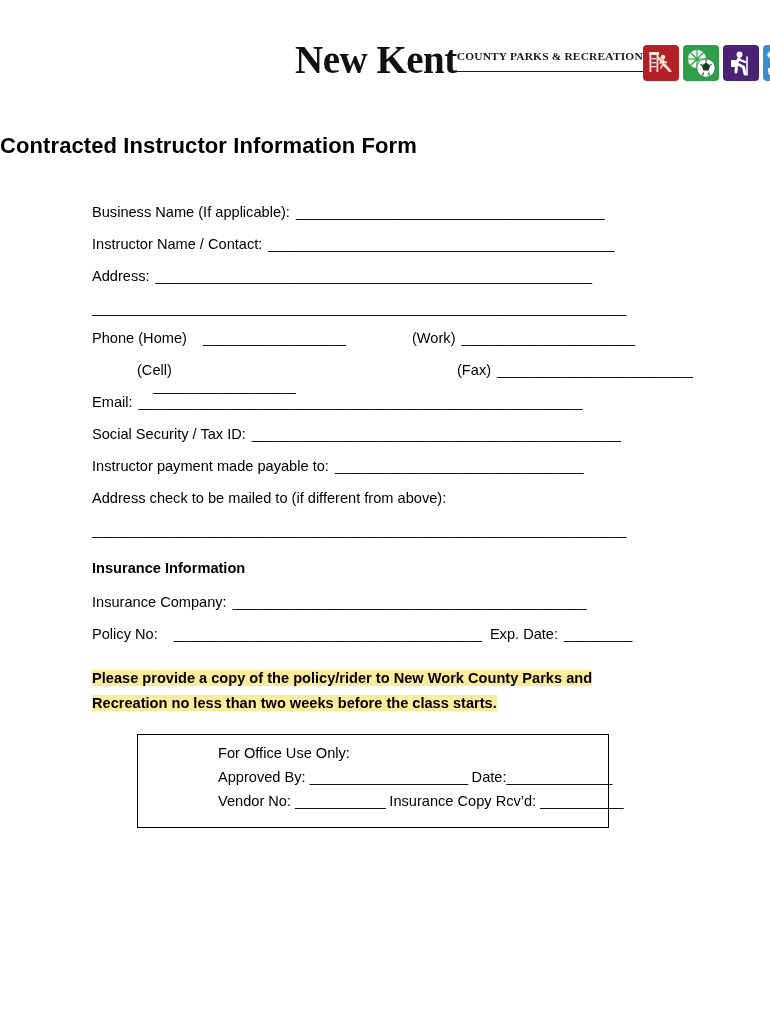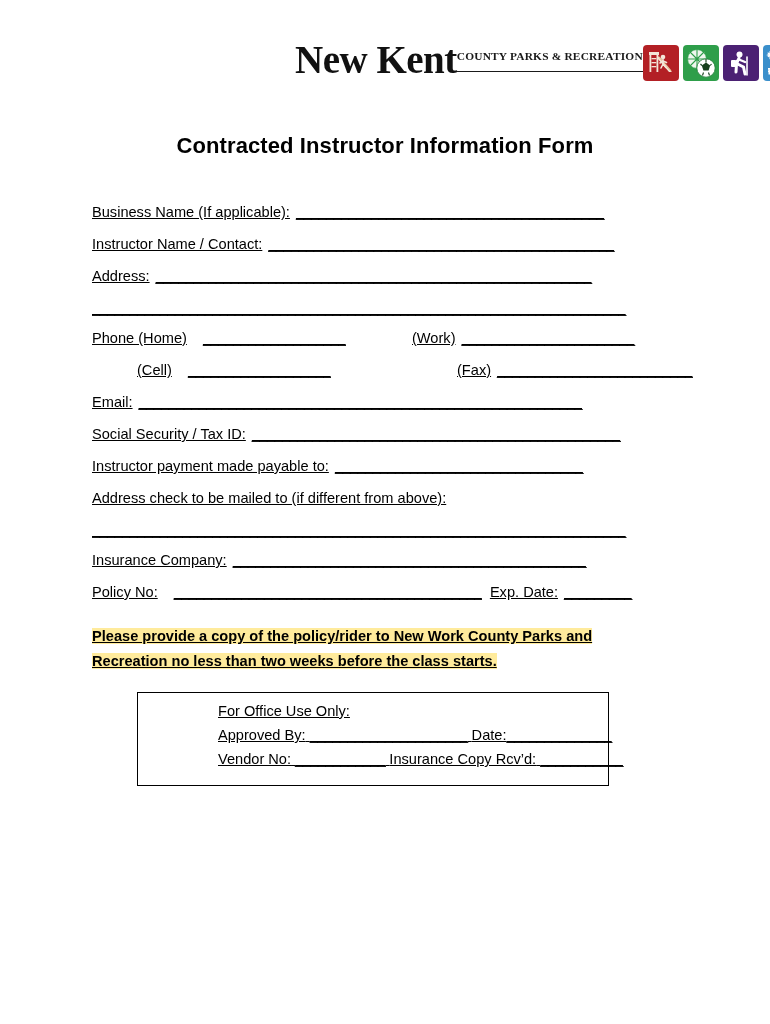--- a/index.html
+++ b/index.html
@@ -74,36 +74,34 @@
     font-family: "Liberation Serif", serif;
     font-size: 9.6px;
     font-weight: bold;
     letter-spacing: 2.3px;
     margin-top: 4px;
     white-space: nowrap;
   }
 
   
   .form-title {
-    text-align: center;
     font-size: 22px;
     font-weight: bold;
     margin-top: 52px;
     letter-spacing: 0.1px;
   }
 
   
   .form-body {
     margin: 8px auto;
     width: 590px;
     padding-left: 2px;
     box-sizing: border-box;
     margin-top: 45px;
     font-size: 14.6px;
-    text-decoration: underline;
   }
   .frow {
     display: flex;
     align-items: baseline;
     height: 32px;
     white-space: nowrap;
   }
   .lbl { flex: 0 0 auto; }
   .fill {
     flex: 1 1 auto;
@@ -112,21 +110,21 @@
     padding-left: 6px;
   }
   .fill-fixed {
     flex: 0 0 auto;
     letter-spacing: -0.6px;
     overflow: hidden;
     padding-left: 16px;
   }
   .col-left  { flex: 0 0 320px; display: flex; align-items: baseline; }
   .col-right { flex: 1 1 auto;  display: flex; align-items: baseline; }
-  .indent { padding-left: 45px; }
+  .indent { padding-left: 45px; flex-direction: column; }
   .section-head {
     font-weight: bold;
     font-size: 14.6px;
     height: 34px;
     display: flex;
     align-items: baseline;
     padding-top: 8px;
   }
   .plain-line {
     height: 30px;
@@ -293,20 +291,21 @@
       <span class="lbl">Instructor payment made payable to:</span>
       <span class="fill">_________________________________</span>
     </div>
 
     <div class="frow">
       <span class="lbl">Address check to be mailed to (if different from above):</span>
     </div>
 
     <div class="plain-line">_______________________________________________________________________</div>
 
+    <div class="section-head">Insurance Information</div>
 
     <div class="frow">
       <span class="lbl">Insurance Company:</span>
       <span class="fill">_______________________________________________</span>
     </div>
 
     <div class="frow">
       <span class="lbl">Policy No:</span>
       <span class="fill-fixed">_________________________________________</span>
       <span class="lbl" style="padding-left:8px;">Exp. Date:</span>

